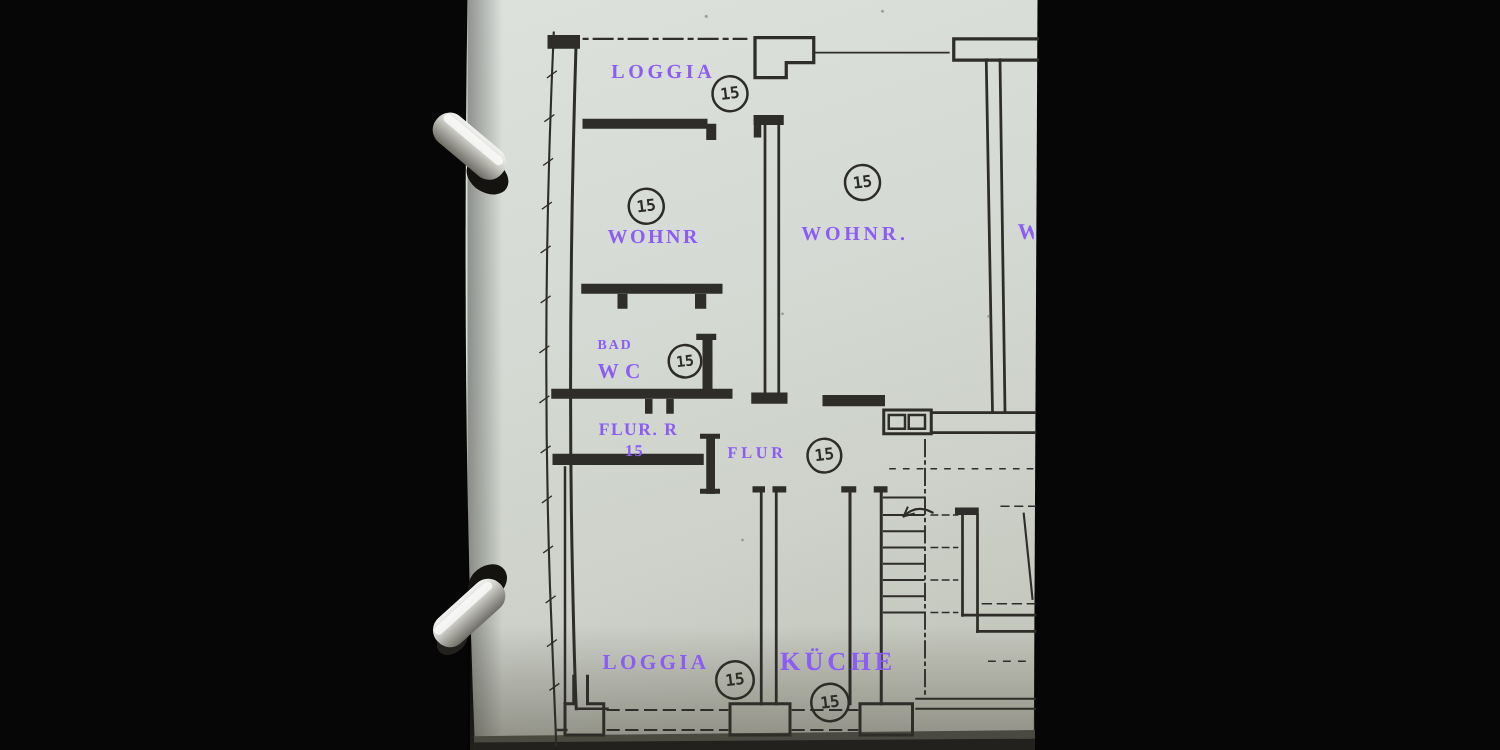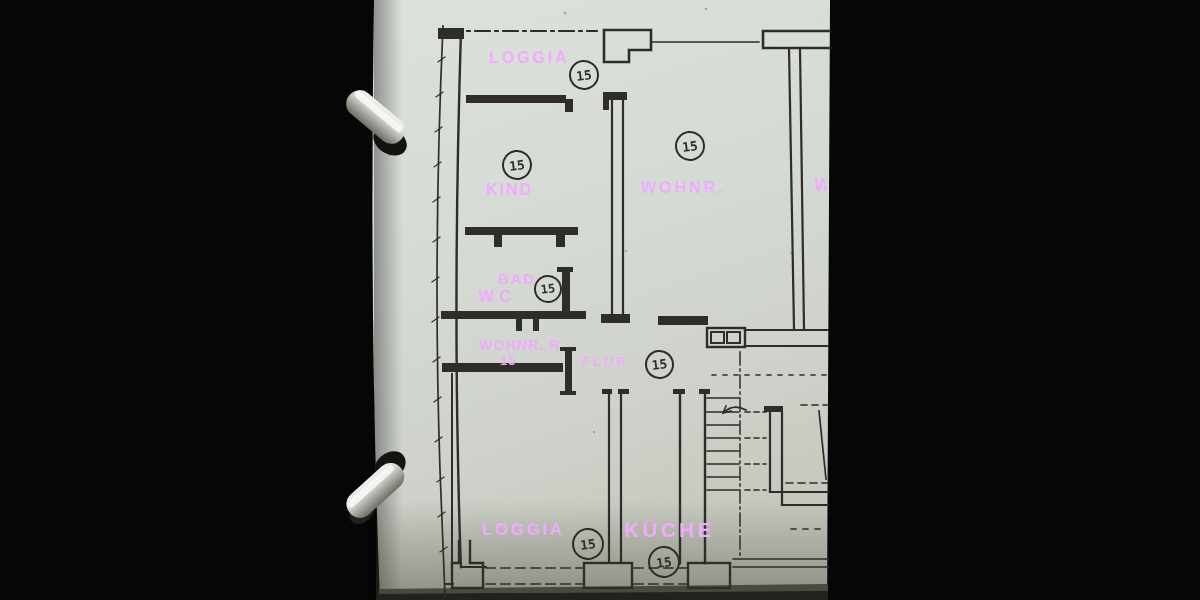--- a/index.html
+++ b/index.html
@@ -1,20 +1,20 @@
 <!DOCTYPE html>
 <html><head>
 <meta charset="utf-8">
 <style>
   html,body{margin:0;padding:0;background:#060606;}
   #stage{position:relative;width:1200px;height:600px;overflow:hidden;background:#060606;
          font-family:"DejaVu Sans Mono", monospace;}
   #stage svg{position:absolute;left:0;top:0;}
-  .lbl{position:absolute;color:#f0abfc;white-space:pre;line-height:1;
-       font-family:Liberation Sans, sans-serif;font-weight:bold;}
+  .lbl{position:absolute;color:#8b5cf6;white-space:pre;line-height:1;
+       font-family:Liberation Serif, serif;font-weight:bold;}
   .num{position:absolute;border:2px solid #2d2c28;border-radius:50%;
        display:flex;align-items:center;justify-content:center;
        color:#2d2c28;font-weight:bold;transform:rotate(-7deg);
        font-family:"DejaVu Sans Mono", monospace;}
   .clip{position:absolute;overflow:hidden;}
 </style>
 </head>
 <body>
 
 <div id="stage">
@@ -178,31 +178,31 @@
       <circle cx="626" cy="251" r="1.1"></circle>
       <circle cx="791" cy="253" r="1.1"></circle>
       <circle cx="594" cy="432" r="1.1"></circle>
     </g>
   </g>
 </svg>
 
 <div class="lbl" style="left:489px;top:50px;font-size:16px;letter-spacing:2.9px;">LOGGIA</div>
 <div class="num" style="left:569px;top:60px;width:26px;height:26px;font-size:13px;">15</div>
 
-<div class="lbl" style="left:486px;top:182px;font-size:16px;letter-spacing:2px;">KIND</div>
+<div class="lbl" style="left:486px;top:182px;font-size:16px;letter-spacing:2px;">WOHNR</div>
 <div class="num" style="left:502px;top:150px;width:26px;height:26px;font-size:13px;">15</div>
 
 <div class="lbl" style="left:641px;top:180px;font-size:16px;letter-spacing:3px;">WOHNR.</div>
 <div class="num" style="left:675px;top:131px;width:26px;height:26px;font-size:13px;">15</div>
 
-<div class="lbl" style="left:478px;top:271px;font-size:15px;letter-spacing:1.7px;margin-left:20px;">BAD</div>
+<div class="lbl" style="left:478px;top:271px;font-size:11px;letter-spacing:1.7px;">BAD</div>
 <div class="lbl" style="left:478px;top:288px;font-size:17px;letter-spacing:5px;">WC</div>
 <div class="num" style="left:534px;top:275px;width:24px;height:24px;font-size:12px;">15</div>
 
-<div class="lbl" style="left:479px;top:338px;font-size:14px;letter-spacing:1.2px;">WOHNR. R</div>
+<div class="lbl" style="left:479px;top:338px;font-size:14px;letter-spacing:1.2px;">FLUR. R</div>
 <div class="lbl" style="left:500px;top:354px;font-size:13px;letter-spacing:1px;">15</div>
 
 <div class="lbl" style="left:582px;top:355px;font-size:13px;letter-spacing:3px;">FLUR</div>
 <div class="num" style="left:645px;top:350px;width:25px;height:25px;font-size:13px;">15</div>
 
 <div class="lbl" style="left:482px;top:521px;font-size:17px;letter-spacing:2.6px;">LOGGIA</div>
 <div class="num" style="left:572px;top:528px;width:28px;height:28px;font-size:13px;">15</div>
 
 <div class="lbl" style="left:624px;top:519px;font-size:21px;letter-spacing:3.2px;">KÜCHE</div>
 <div class="num" style="left:648px;top:546px;width:28px;height:28px;font-size:13px;">15</div>

